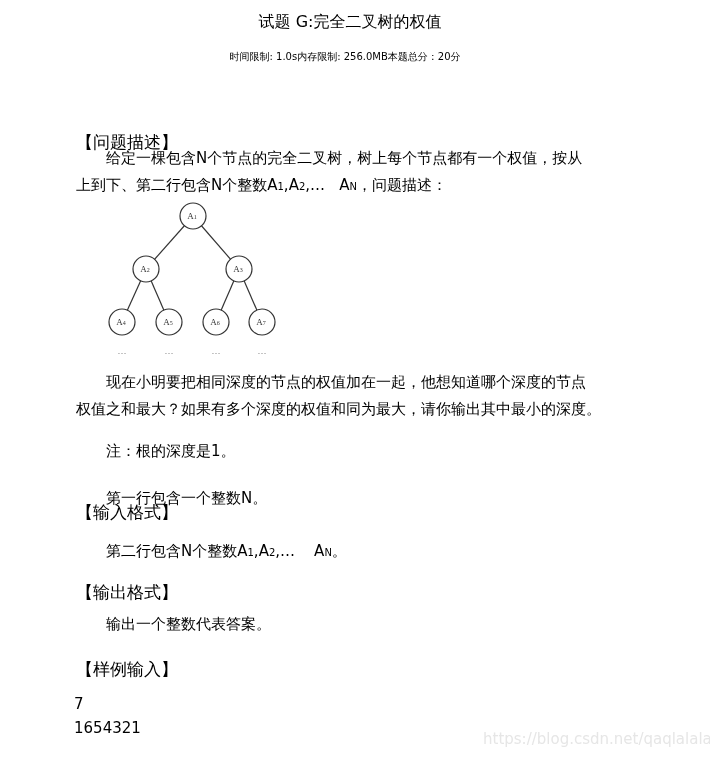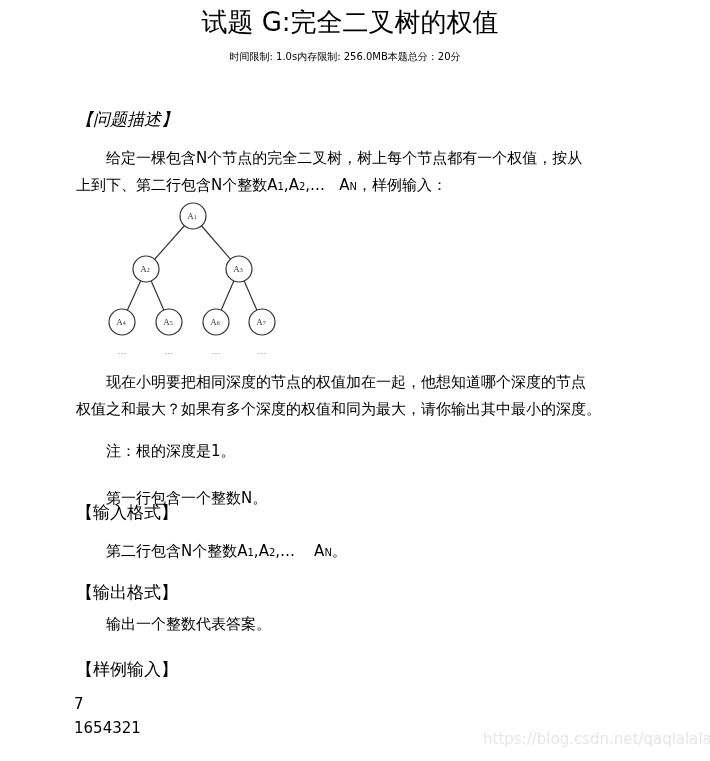--- a/index.html
+++ b/index.html
@@ -2,38 +2,38 @@
 <html><head>
   <meta charset="utf-8">
   <style>
     html, body { margin: 0; padding: 0; }
     body {
       width: 710px; height: 761px; overflow: hidden; position: relative;
       background: #ffffff; color: #000000;
       font-family: "DejaVu Sans", "Liberation Sans", sans-serif;
     }
     .abs { position: absolute; white-space: nowrap; }
-    .title { left: 0; width: 700px; top: 6px; text-align: center; font-size: 26px; line-height: 32px; }
+    .title { left: 0; width: 700px; top: 6px; text-align: center; font-size: 16px; line-height: 32px; }
     .meta { left: 0; width: 690px; top: 46px; text-align: center; font-size: 10px; line-height: 22px; }
     .h { font-size: 17px; line-height: 26px; left: 76px; }
     .p { font-size: 15px; line-height: 24px; }
     .sub { font-size: 10px; }
     .wm { color: #e6e6e6; font-size: 15px; left: 483px; top: 730px; }
     svg text { font-family: "Liberation Serif", serif; }
   </style>
 </head>
 <body>
 
 <div class="abs title">试题 G:完全二叉树的权值</div>
 <div class="abs meta">时间限制: 1.0s内存限制:   256.0MB本题总分：20分</div>
 
-<div class="abs h" style="top:106px;font-style:italic;">【问题描述】</div>
+<div class="abs h" style="top:129px;">【问题描述】</div>
 <div class="abs p" style="left:106px; top:146px;">给定一棵包含N个节点的完全二叉树，树上每个节点都有一个权值，按从</div>
 <div class="abs p" style="left:76px; top:173px;">
-  <span>上到下、第二行包含N个整数A</span><span class="sub">1</span><span>,A</span><span class="sub">2</span><span style="white-space:pre">,…   A</span><span class="sub">N</span><span>，样例输入：</span>
+  <span>上到下、第二行包含N个整数A</span><span class="sub">1</span><span>,A</span><span class="sub">2</span><span style="white-space:pre">,…   A</span><span class="sub">N</span><span>，问题描述：</span>
 </div>
 
 <svg class="abs" style="left:95px; top:195px;" width="200" height="170">
   <g stroke="#333" stroke-width="1.2" fill="none">
     <line x1="98" y1="21" x2="51" y2="74"></line>
     <line x1="98" y1="21" x2="144" y2="74"></line>
     <line x1="51" y1="74" x2="27" y2="127"></line>
     <line x1="51" y1="74" x2="74" y2="127"></line>
     <line x1="144" y1="74" x2="121" y2="127"></line>
     <line x1="144" y1="74" x2="167" y2="127"></line>

